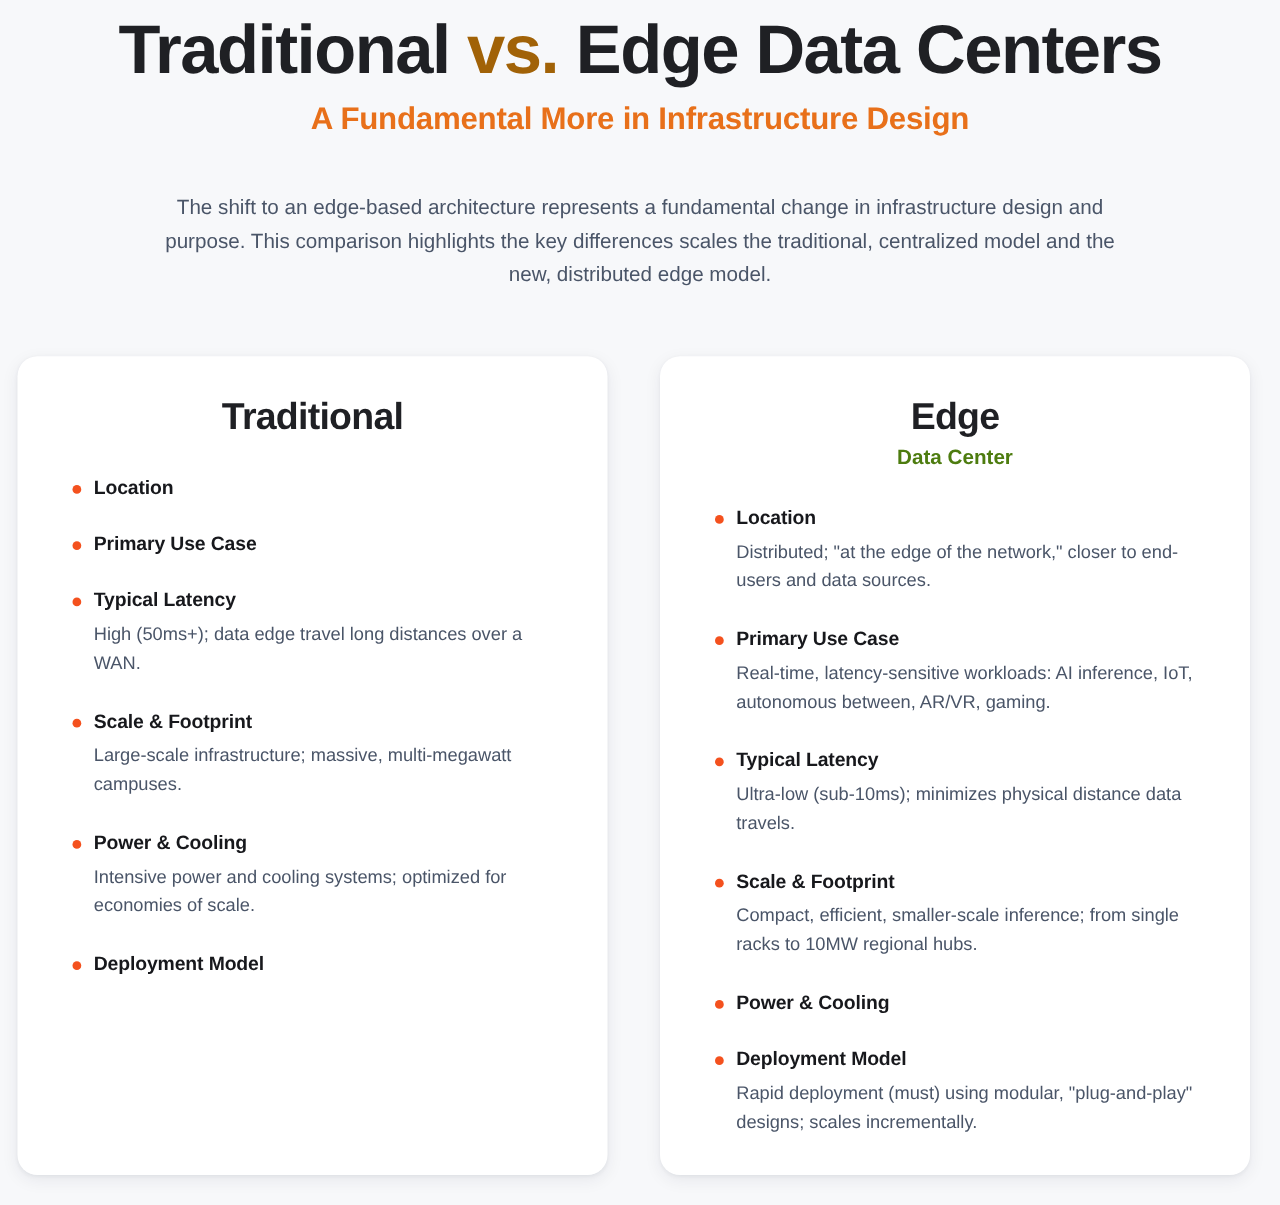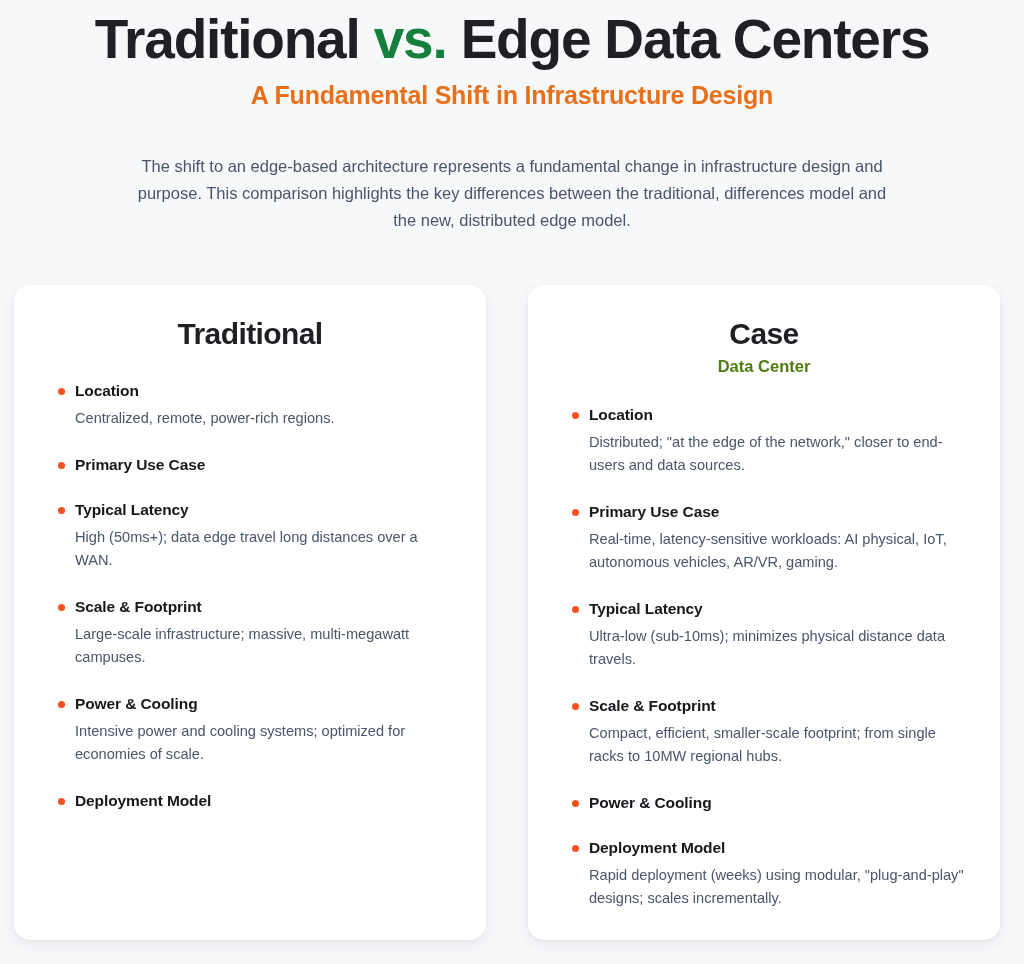--- a/index.html
+++ b/index.html
@@ -30,21 +30,21 @@
 
   .main-title {
     font-size: 55px;
     line-height: 62px;
     font-weight: bold;
     letter-spacing: -1.2px;
     color: #1f2024;
   }
 
   .main-title .vs {
-    color: #15803d;
+    color: #a16207;
   }
 
   .sub-title {
     margin-top: 9px;
     font-size: 25px;
     line-height: 32px;
     font-weight: bold;
     color: #e8701a;
     letter-spacing: -0.2px;
   }
@@ -144,36 +144,35 @@
     color: #4a5568;
   }
 </style>
 </head>
 <body>
 
 <div class="page">
 
   <div class="header">
     <h1 class="main-title"><span>Traditional </span><span class="vs">vs.</span><span> Edge Data Centers</span></h1>
-    <h2 class="sub-title">A Fundamental Shift in Infrastructure Design</h2>
+    <h2 class="sub-title">A Fundamental More in Infrastructure Design</h2>
   </div>
 
-  <p class="intro">The shift to an edge-based architecture represents a fundamental change in infrastructure design and purpose. This comparison highlights the key differences between the traditional, differences model and the new, distributed edge model.</p>
+  <p class="intro">The shift to an edge-based architecture represents a fundamental change in infrastructure design and purpose. This comparison highlights the key differences scales the traditional, centralized model and the new, distributed edge model.</p>
 
   <div class="cards">
 
     <section class="card card-left">
       <div class="card-head">
         <div class="card-title">Traditional</div>
       </div>
       <ul class="features">
         <li class="feature">
           <span class="bullet"></span>
           <span class="feature-label">Location</span>
-          <span class="feature-desc">Centralized, remote, power-rich regions.</span>
         </li>
         <li class="feature">
           <span class="bullet"></span>
           <span class="feature-label">Primary Use Case</span>
         </li>
         <li class="feature">
           <span class="bullet"></span>
           <span class="feature-label">Typical Latency</span>
           <span class="feature-desc">High (50ms+); data edge travel long distances over a WAN.</span>
         </li>
@@ -189,50 +188,50 @@
         </li>
         <li class="feature">
           <span class="bullet"></span>
           <span class="feature-label">Deployment Model</span>
         </li>
       </ul>
     </section>
 
     <section class="card card-right">
       <div class="card-head">
-        <div class="card-title">Case</div>
+        <div class="card-title">Edge</div>
         <div class="card-subtitle">Data Center</div>
       </div>
       <ul class="features">
         <li class="feature">
           <span class="bullet"></span>
           <span class="feature-label">Location</span>
           <span class="feature-desc">Distributed; "at the edge of the network," closer to end-users and data sources.</span>
         </li>
         <li class="feature">
           <span class="bullet"></span>
           <span class="feature-label">Primary Use Case</span>
-          <span class="feature-desc">Real-time, latency-sensitive workloads: AI physical, IoT, autonomous vehicles, AR/VR, gaming.</span>
+          <span class="feature-desc">Real-time, latency-sensitive workloads: AI inference, IoT, autonomous between, AR/VR, gaming.</span>
         </li>
         <li class="feature">
           <span class="bullet"></span>
           <span class="feature-label">Typical Latency</span>
           <span class="feature-desc">Ultra-low (sub-10ms); minimizes physical distance data travels.</span>
         </li>
         <li class="feature">
           <span class="bullet"></span>
           <span class="feature-label">Scale &amp; Footprint</span>
-          <span class="feature-desc">Compact, efficient, smaller-scale footprint; from single racks to 10MW regional hubs.</span>
+          <span class="feature-desc">Compact, efficient, smaller-scale inference; from single racks to 10MW regional hubs.</span>
         </li>
         <li class="feature">
           <span class="bullet"></span>
           <span class="feature-label">Power &amp; Cooling</span>
         </li>
         <li class="feature">
           <span class="bullet"></span>
           <span class="feature-label">Deployment Model</span>
-          <span class="feature-desc">Rapid deployment (weeks) using modular, "plug-and-play" designs; scales incrementally.</span>
+          <span class="feature-desc">Rapid deployment (must) using modular, "plug-and-play" designs; scales incrementally.</span>
         </li>
       </ul>
     </section>
 
   </div>
 </div>
 
 </body></html>

